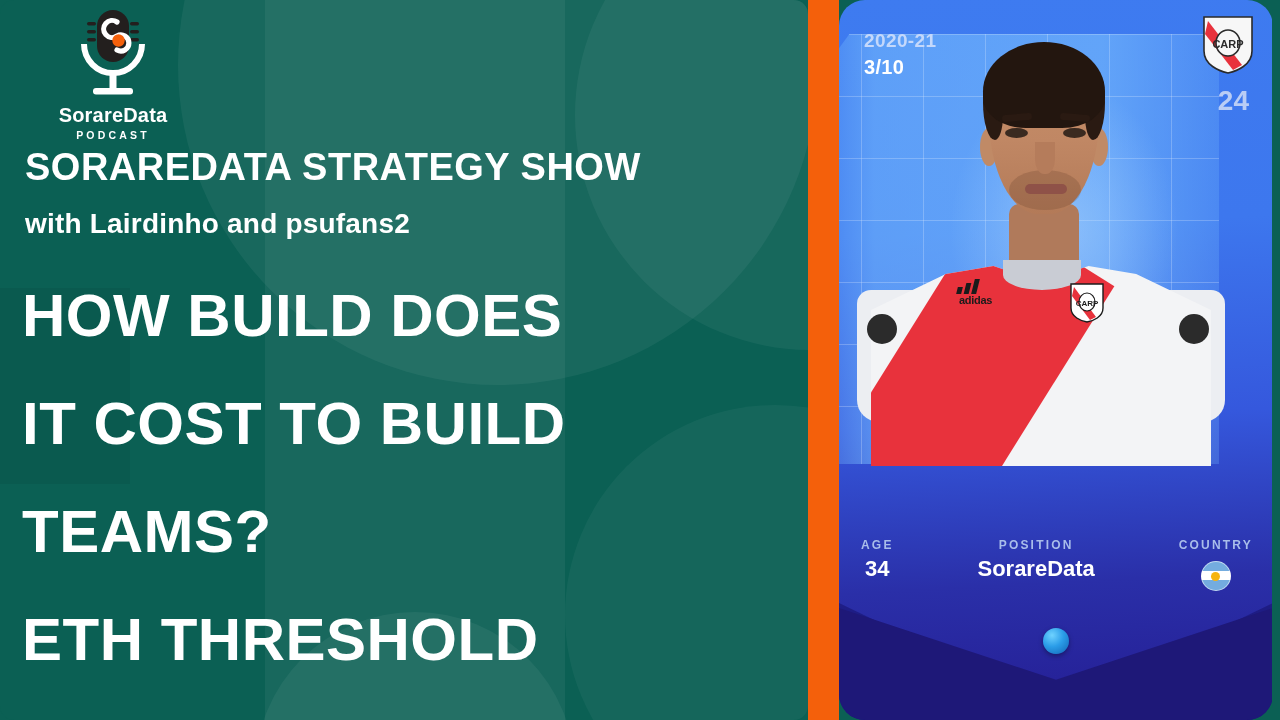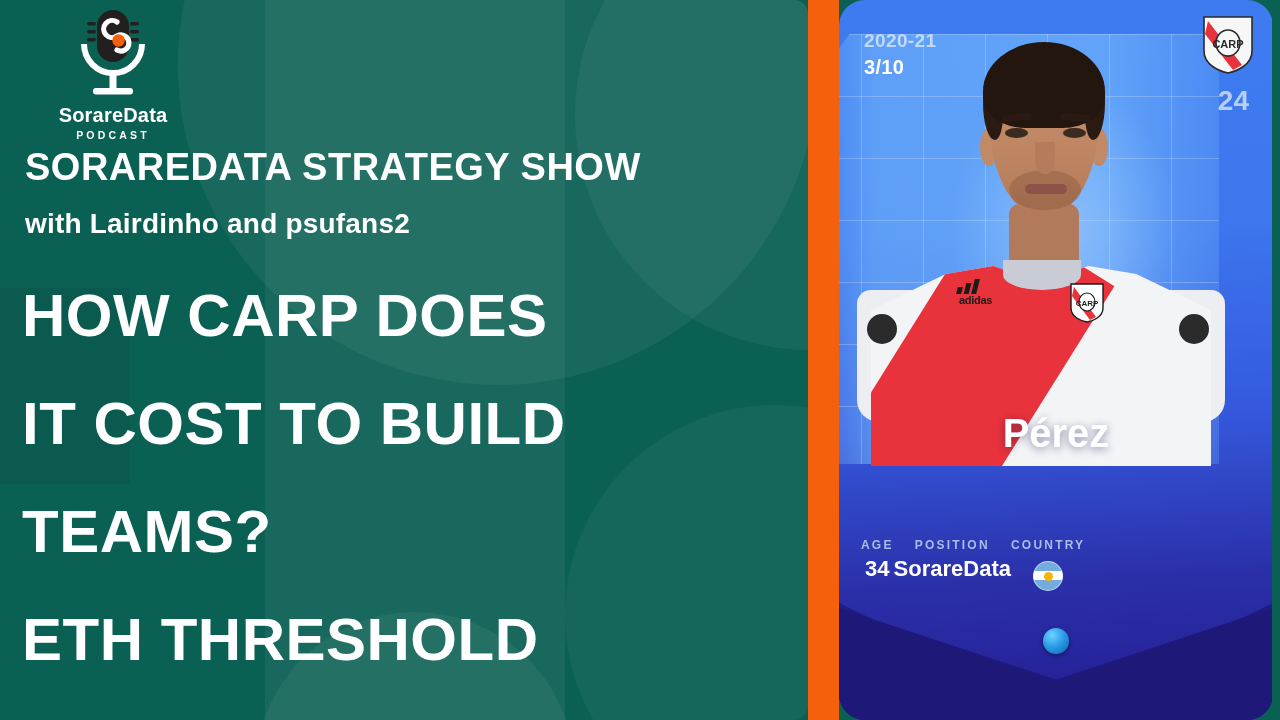--- a/index.html
+++ b/index.html
@@ -247,21 +247,21 @@
   
   .player-name {
     position:absolute; left:0; top:410px; width:434px; text-align:center;
     color:#ffffff; font-size:40px; font-weight:700; line-height:47px;
     text-shadow:0 2px 8px rgba(10,20,80,0.45);
   }
 
   
   .stats {
     position:absolute; left:22px; top:538px; width:392px;
-    display:flex; justify-content:flex-start; align-items:flex-start;
+    display:flex; justify-content:space-between; align-items:flex-start;
   }
   .stat { text-align:center; }
   .stat-label {
     color:#a9bdea; font-size:12px; font-weight:700; letter-spacing:2.2px;
   }
   .stat-value {
     color:#ffffff; font-size:22px; font-weight:700; margin-top:4px;
   }
   .flag-circle {
     width:30px; height:30px; border-radius:50%; margin:9px auto 0;
@@ -309,21 +309,21 @@
         </svg>
       </div>
       <div class="logo-title">SorareData</div>
       <div class="logo-sub">PODCAST</div>
     </div>
 
     <div class="show-title">SORAREDATA STRATEGY SHOW</div>
     <div class="hosts">with Lairdinho and psufans2</div>
 
     <div class="headline">
-      <span class="hl-line">HOW CARP DOES</span>
+      <span class="hl-line">HOW BUILD DOES</span>
       <span class="hl-line">IT COST TO BUILD</span>
       <span class="hl-line">TEAMS?</span>
       <span class="hl-line">ETH THRESHOLD</span>
     </div>
   </div>
 
   <div class="orange-bar"></div>
 
   <div class="card-area">
     <div class="card">
@@ -383,21 +383,20 @@
         <svg width="54" height="62" viewBox="0 0 54 62" aria-hidden="true">
           <path d="M3 3 h48 v34 c0 14 -15 20 -24 22 c-9 -2 -24 -8 -24 -22 z" fill="#f7f7f7" stroke="#2a2a2a" stroke-width="1.6"></path>
           <path d="M7 7 l34 44 l-9 5 l-28 -36 z" fill="#e8323c"></path>
           <ellipse cx="27" cy="29" rx="12" ry="13" fill="#f7f7f7" stroke="#2a2a2a" stroke-width="1.6"></ellipse>
           <text x="27" y="34" font-size="11" font-family="'Liberation Sans',sans-serif" font-weight="700" text-anchor="middle" fill="#2a2a2a">CARP</text>
         </svg>
       </div>
       <div class="jersey-number">24</div>
 
       <div class="player-name">
-        <div>Pérez</div>
       </div>
 
       <div class="stats">
         <div class="stat">
           <div class="stat-label">AGE</div>
           <div class="stat-value">34</div>
         </div>
         <div class="stat">
           <div class="stat-label">POSITION</div>
           <div class="stat-value">SorareData</div>

